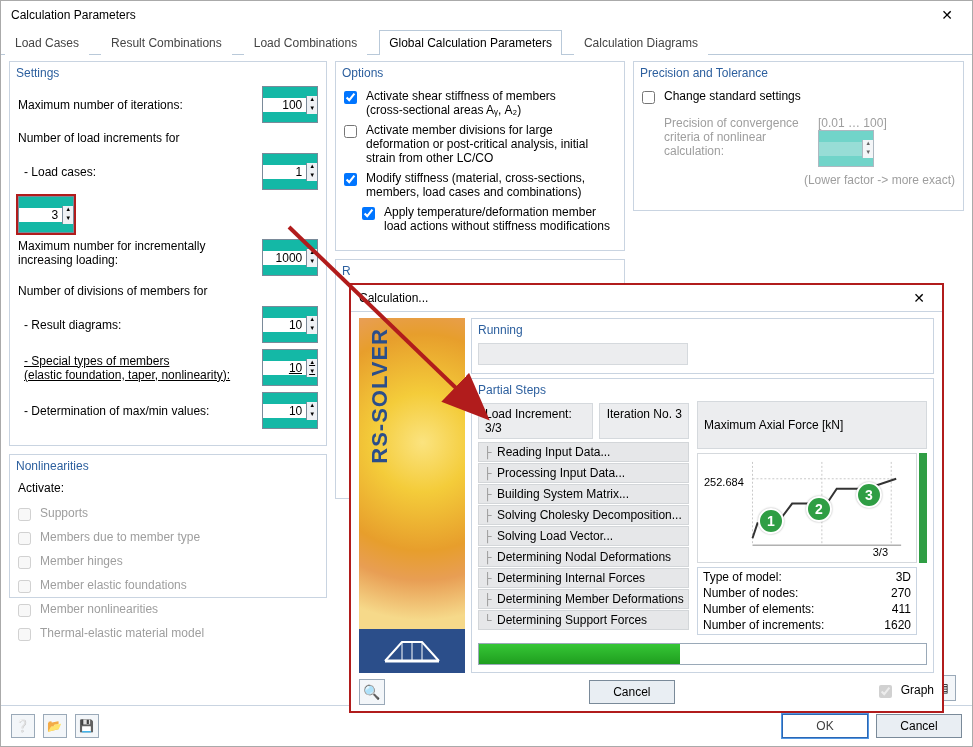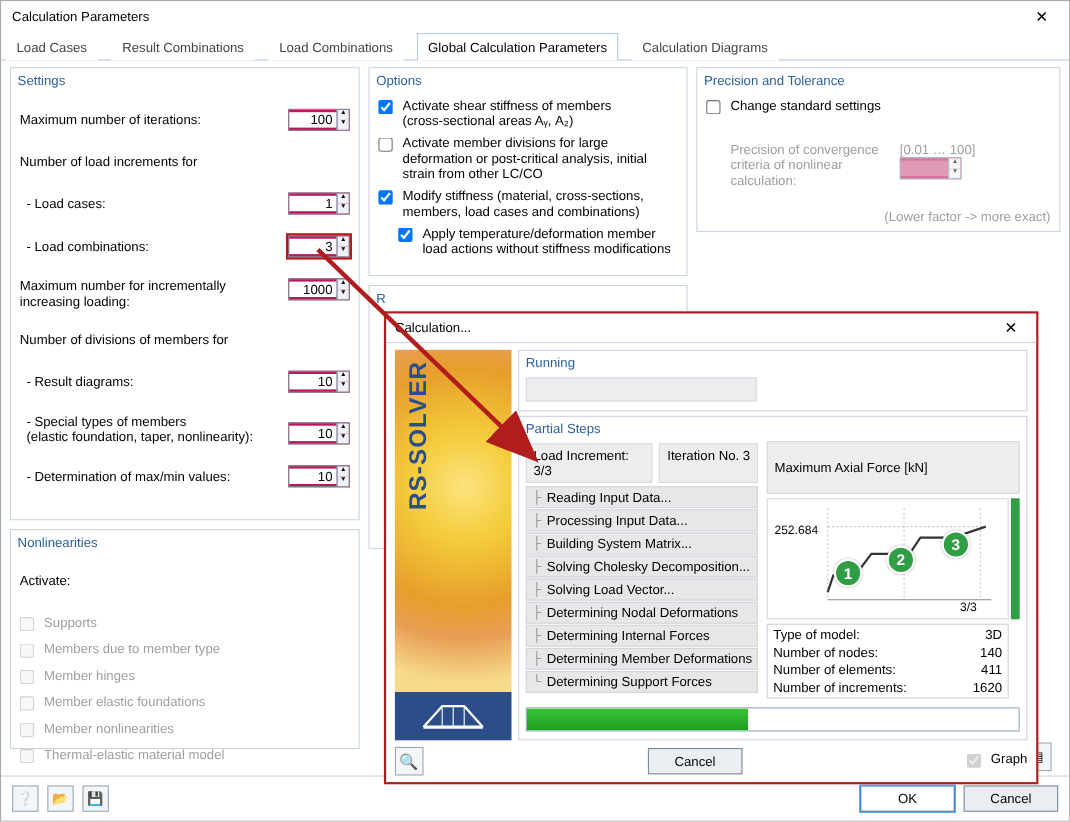--- a/index.html
+++ b/index.html
@@ -11,33 +11,33 @@
   .tabstrip { display: flex; border-bottom: 1px solid #b9c9d9; padding-left: 4px; gap: 12px; }
   .tab { padding: 5px 9px; border: 1px solid transparent; border-bottom: none; position: relative; top: 1px; background: #fff; color: #444; font-size: 12px; white-space: nowrap; }
   .tab.active { border-color: #b9c9d9; background: #fff; font-weight: normal; color: #000; }
   .content { flex: 1; display: flex; gap: 8px; padding: 6px 8px 0 8px; position: relative; }
   .col { display: flex; flex-direction: column; gap: 8px; }
   .col1 { width: 318px; }
   .col2 { width: 290px; }
   .col3 { flex: 1; }
   .group { border: 1px solid #c9d4e1; padding: 6px 8px 10px 8px; }
   .group-header { color: #2c5f9e; font-size: 12px; margin: -2px 0 6px -2px; }
-  .row { display: flex; align-items: center; margin: 19px 0; min-height: 18px; gap: 4px; }
+  .row { display: flex; align-items: center; margin: 6px 0; min-height: 18px; gap: 4px; }
   .row label, .row .lbl { flex: 1; white-space: normal; line-height: 14px; }
-  .spin { width: 56px; height: 20px; display: flex; align-items: center; border: 1px solid #7a8a99; background: #be185d; }
+  .spin { width: 56px; height: 37px; display: flex; align-items: center; border: 1px solid #7a8a99; background: #14b8a6; }
   .spin input { width: 100%; border: none; text-align: right; padding: 0 4px; font-size: 12px; outline: none; }
   .spin .btns { width: 14px; display: flex; flex-direction: column; }
   .spin .btns span { height: 9px; font-size: 6px; line-height: 6px; text-align: center; border-left: 1px solid #7a8a99; background: #eef1f5; cursor: default; }
   .chk { display:inline-flex; align-items:flex-start; gap:6px; margin:3px 0; }
   .chk input { margin-top: 2px; margin-left:0; }
   .chk.disabled { color:#9e9e9e; }
   .disabled-text { color:#9e9e9e; }
   .buttons-bar { border-top: 1px solid #c9d4e1; padding: 8px 10px; display:flex; gap:8px; align-items:center; }
   .btn { border:1px solid #7a8a99; background:#e9eef3; padding:4px 14px; min-width:60px; text-align:center; font-size:12px; }
-  .btn.primary { border-color:#2c67b3; background:#ffffff; color:#000000; outline:1px solid #5398e4; }
+  .btn.primary { border-color:#2c67b3; background:#ffffff; color:#404040; outline:1px solid #5398e4; }
   .small-icon-btn { width:24px; height:24px; border:1px solid #9aa9b8; background:#f3f6f9; display:flex; align-items:center; justify-content:center; font-size:12px; }
   .precision-box .row { align-items:flex-start; }
   .footer-icons { display:flex; gap:6px; padding: 0 8px 4px 8px; justify-content:flex-end; }
   .footer-icons .small-icon-btn { width:26px; height:26px; }
 
   
   .calc-modal { position:absolute; left:348px; top:228px; width:595px; height:430px; border:2px solid #b11c1c; background:#fff; z-index:10; display:flex; flex-direction:column; }
   .calc-titlebar { display:flex; align-items:center; padding:5px 8px; font-size:12px; }
   .calc-titlebar .title-text { flex:1; }
   .calc-body { flex:1; display:flex; padding:6px 8px 0 8px; gap:6px; border-top:1px solid #c9d4e1; }
@@ -111,21 +111,20 @@
           <span class="lbl" style="padding-left:6px;">- Load cases:</span>
           <span class="spin">
               <input value="1" style="">
               <span class="btns">
                 <span>▲</span>
                 <span>▼</span>
               </span>
             </span>
         </div>
         <div class="row">
-          <span class="lbl" style="padding-left:6px;">- Load combinations:</span>
           <span class="spin" style="outline:2px solid #b11c1c;">
               <input value="3" style="">
               <span class="btns">
                 <span>▲</span>
                 <span>▼</span>
               </span>
             </span>
         </div>
         <div class="row" style="align-items:flex-start;">
           <span class="lbl">Maximum number for incrementally increasing loading:</span>
@@ -143,21 +142,21 @@
         <div class="row">
           <span class="lbl" style="padding-left:6px;">- Result diagrams:</span>
           <span class="spin">
               <input value="10" style="">
               <span class="btns">
                 <span>▲</span>
                 <span>▼</span>
               </span>
             </span>
         </div>
-        <div class="row" style="align-items:flex-end;">
+        <div class="row" style="align-items:center;text-decoration:underline;">
           <span class="lbl" style="padding-left:6px;white-space:pre-line;">- Special types of members
   (elastic foundation, taper, nonlinearity):</span>
           <span class="spin">
               <input value="10" style="">
               <span class="btns">
                 <span>▲</span>
                 <span>▼</span>
               </span>
             </span>
         </div>
@@ -166,21 +165,21 @@
           <span class="spin">
               <input value="10" style="">
               <span class="btns">
                 <span>▲</span>
                 <span>▼</span>
               </span>
             </span>
         </div>
       </div>
 
-      <div class="group" style="height:200px;">
+      <div class="group" style="height:144px;">
         <div class="group-header">Nonlinearities</div>
         <div class="row">
             <span class="lbl">Activate:</span>
           </div>
         <label class="chk disabled">
             <input type="checkbox" disabled="" style="">
             <span>Supports</span>
           </label><br>
         <label class="chk disabled">
             <input type="checkbox" disabled="" style="">
@@ -364,21 +363,21 @@
                 </div>
                 <div class="right-ind"></div>
                 </div>
                 <div class="chart-card">
                   <div class="stats-row">
                       <span>Type of model:</span>
                       <span>3D</span>
                     </div>
                   <div class="stats-row">
                       <span>Number of nodes:</span>
-                      <span>140</span>
+                      <span>270</span>
                     </div>
                   <div class="stats-row">
                       <span>Number of elements:</span>
                       <span>411</span>
                     </div>
                   <div class="stats-row">
                       <span>Number of increments:</span>
                       <span>1620</span>
                     </div>
                 </div>

